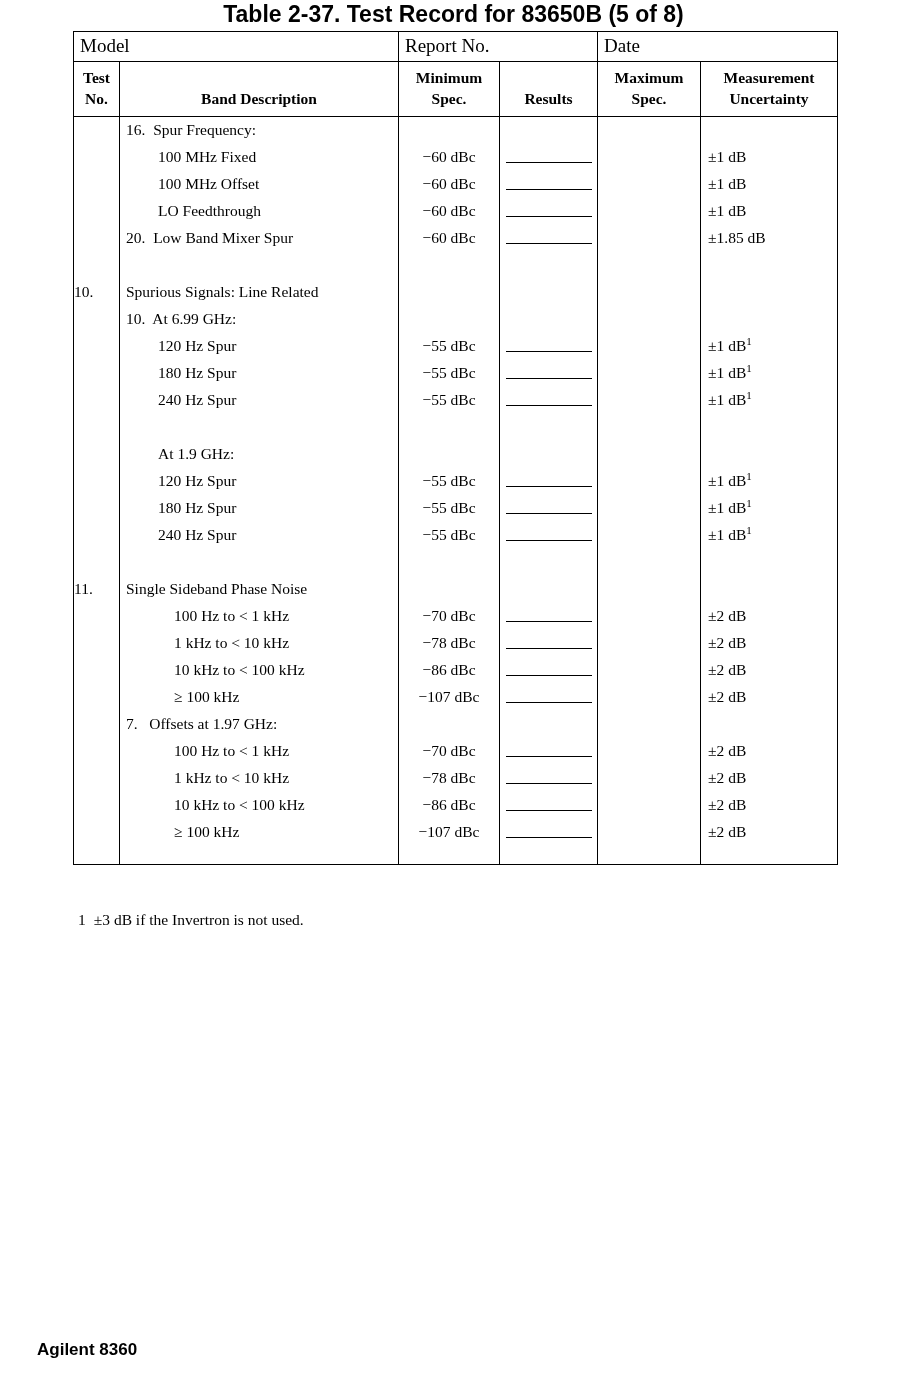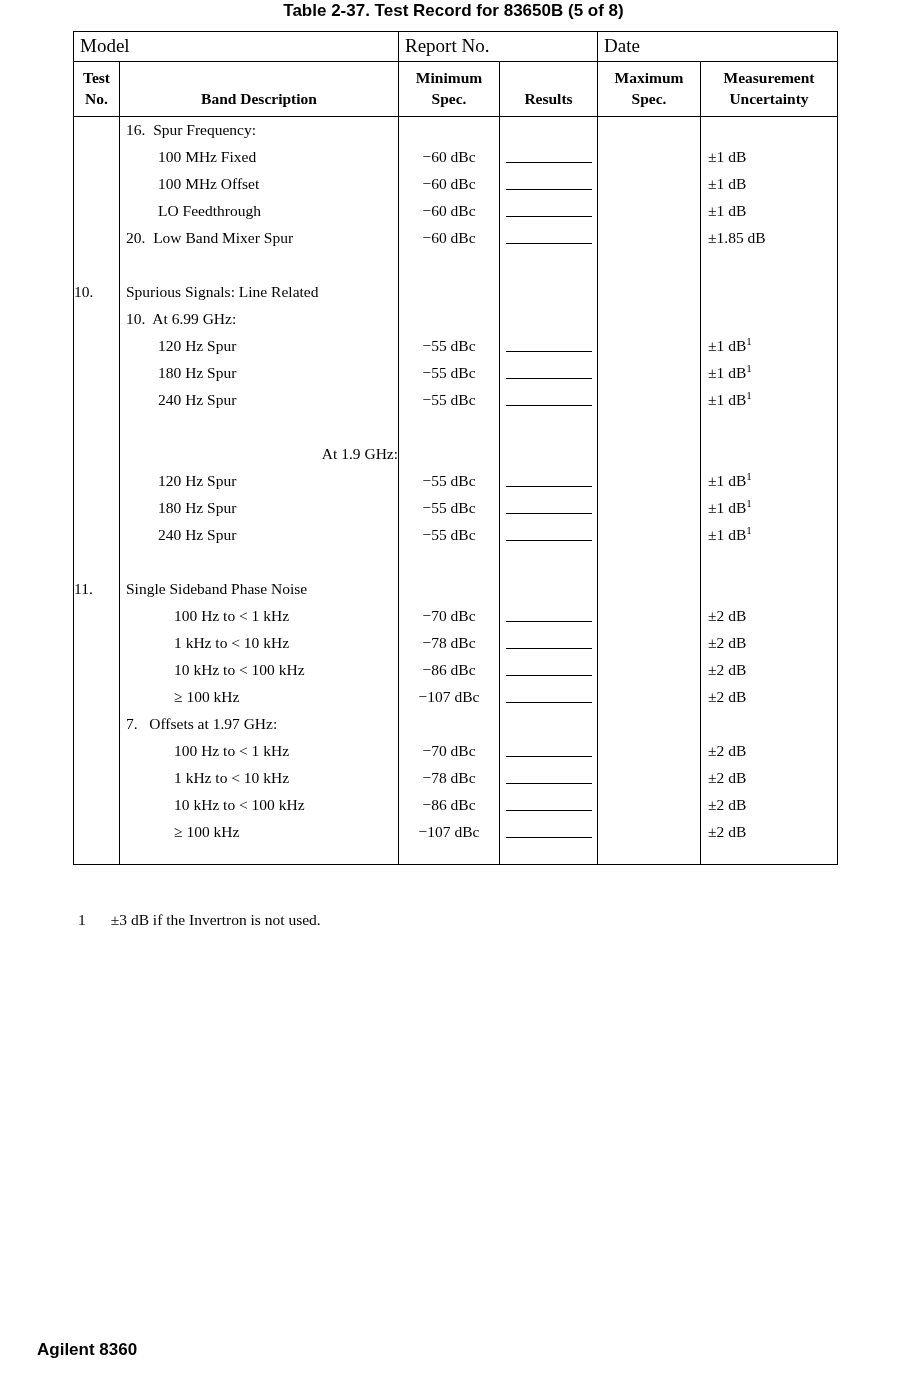--- a/index.html
+++ b/index.html
@@ -11,21 +11,21 @@
     background: #ffffff;
     color: #000000;
     font-family: "Liberation Serif", "DejaVu Serif", serif;
   }
   .title {
     position: absolute;
     top: 1px; left: 0; width: 100%;
     text-align: center;
     font-family: "Liberation Sans", "DejaVu Sans", sans-serif;
     font-weight: 700;
-    font-size: 17px;
+    font-size: 23px;
   }
   table.test-table {
     position: absolute;
     top: 31px; left: 73px;
     width: 764px;
     border-collapse: collapse;
     table-layout: fixed;
     font-size: 15.5px;
     border: 1px solid #000;
   }
@@ -69,21 +69,21 @@
     width: 86px;
     height: 15px;
     border-bottom: 1px solid #000;
   }
   sup.fn-ref { font-size: 11px; line-height: 0; }
   .footnote {
     position: absolute;
     top: 911px; left: 78px;
     font-size: 15.5px;
   }
-  .fn-text { margin-left: 25px; }
+  .fn-text { margin-left: 8px; }
   .footer-left {
     position: absolute;
     left: 5px; top: 1340px;
     font-family: "Liberation Sans", "DejaVu Sans", sans-serif;
     font-weight: 700;
     font-size: 17px;
     margin-left: 32px;
   }
   .footer-right {
     position: absolute;
@@ -237,21 +237,21 @@
         <tr>
           <td class="col-no"></td>
           <td class="col-desc" style="padding-left: 6px;"></td>
           <td class="col-min"></td>
           <td class="col-result"></td>
           <td class="col-max"></td>
           <td class="col-unc"></td>
         </tr>
         <tr>
           <td class="col-no"></td>
-          <td class="col-desc" style="padding-left: 38px; text-align: right;">At 1.9 GHz:</td>
+          <td class="col-desc" style="padding-left: 38px;">At 1.9 GHz:</td>
           <td class="col-min"></td>
           <td class="col-result"></td>
           <td class="col-max"></td>
           <td class="col-unc"></td>
         </tr>
         <tr>
           <td class="col-no"></td>
           <td class="col-desc" style="padding-left: 38px;">120 Hz Spur</td>
           <td class="col-min">−55 dBc</td>
           <td class="col-result"><span class="result-line"></span></td>

